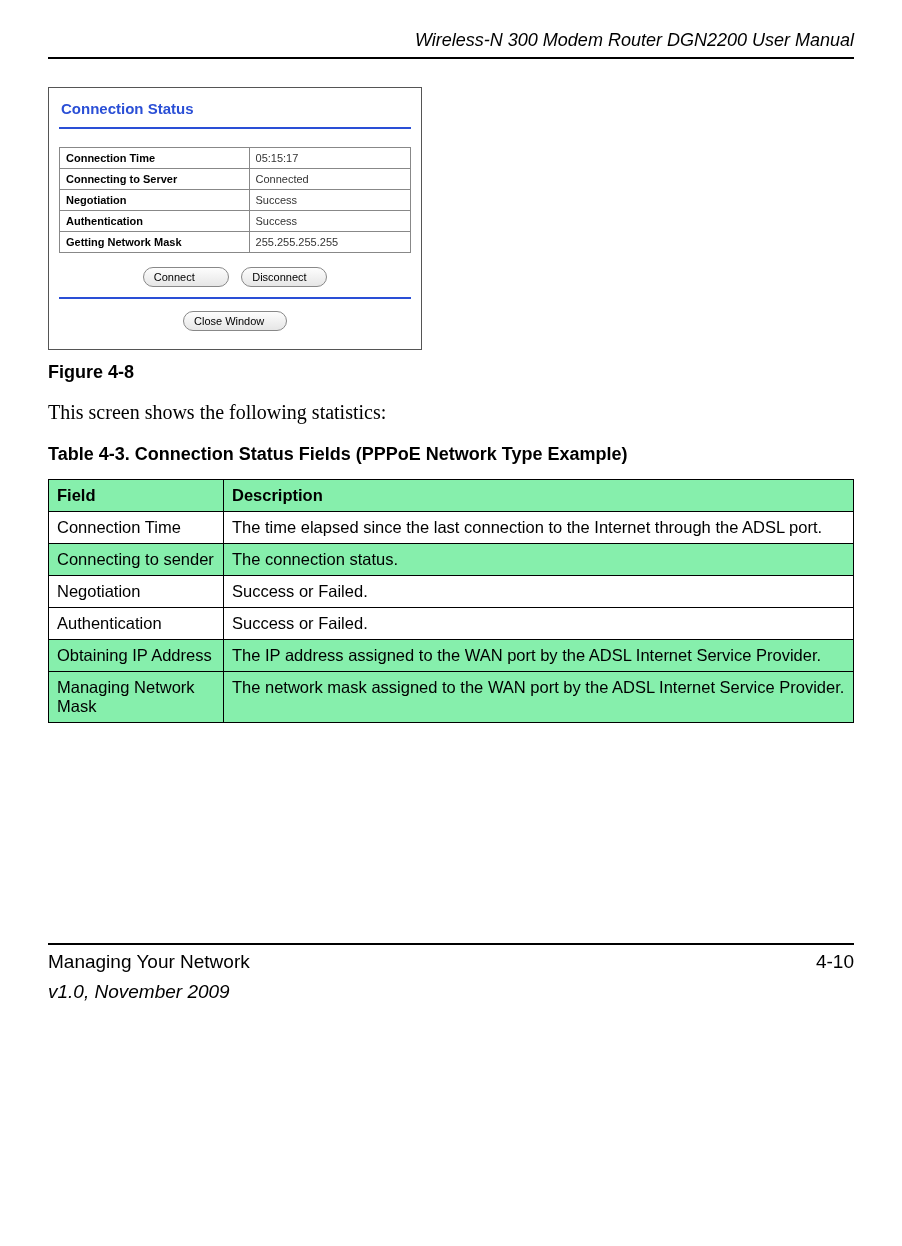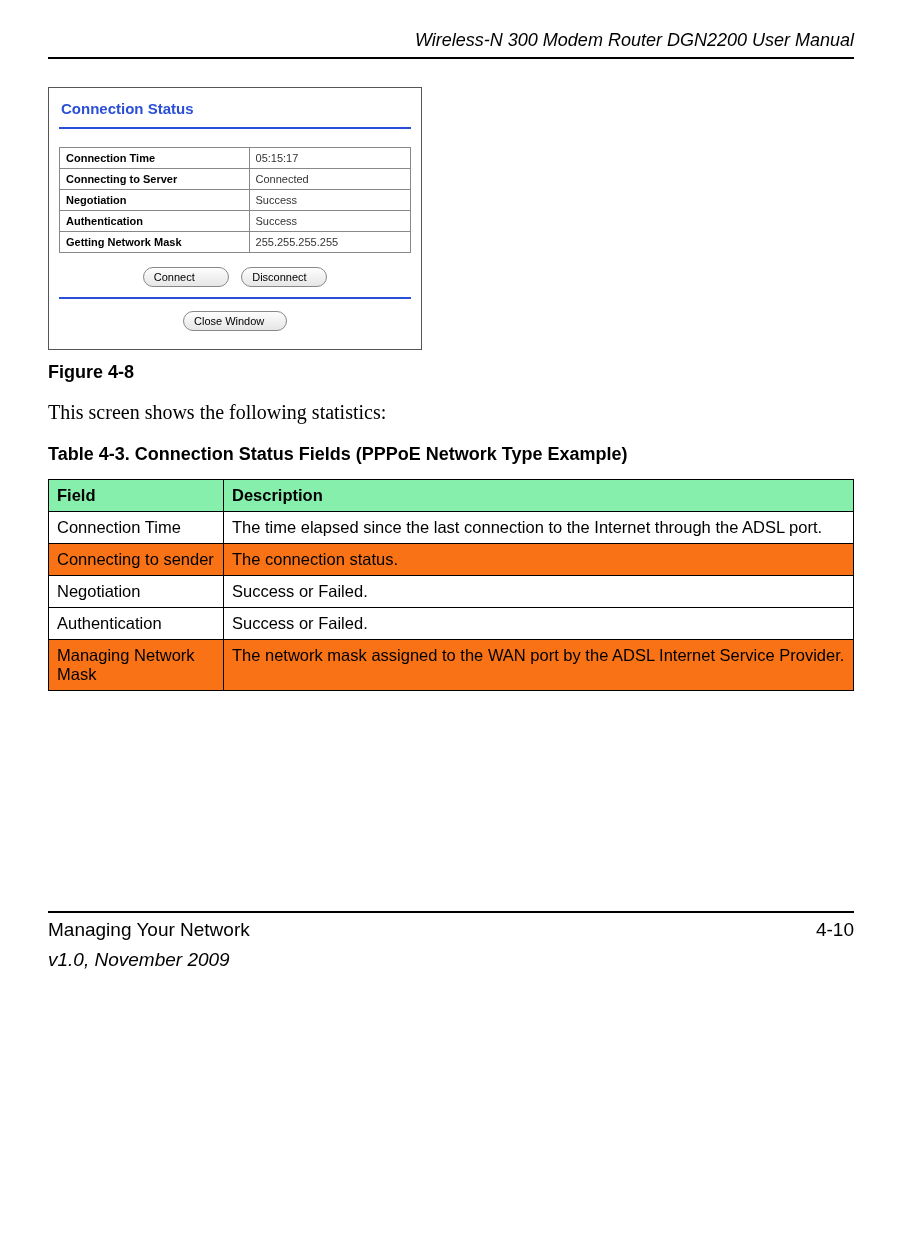--- a/index.html
+++ b/index.html
@@ -114,21 +114,21 @@
     border: 1px solid #000;
     padding: 6px 8px;
     text-align: left;
     vertical-align: top;
   }
   .desc-table th {
     background: #86efac;
     font-weight: bold;
   }
   .desc-table td.field { width: 175px; }
-  .desc-table tr.shade td { background: #f97316; }
+  .desc-table tr.shade td { background: #86efac; }
 
   .footer {
     margin-top: 220px;
   }
   .footer-rule {
     border: none;
     border-top: 2px solid #000;
     margin: 0 0 6px 0;
   }
   .footer-row {
@@ -211,20 +211,24 @@
     </tr>
     <tr>
       <td class="field">Negotiation</td>
       <td>Success or Failed.</td>
     </tr>
     <tr>
       <td class="field">Authentication</td>
       <td>Success or Failed.</td>
     </tr>
     <tr class="shade">
+      <td class="field">Obtaining IP Address</td>
+      <td>The IP address assigned to the WAN port by the ADSL Internet Service Provider.</td>
+    </tr>
+    <tr class="shade">
       <td class="field">Managing Network Mask</td>
       <td>The network mask assigned to the WAN port by the ADSL Internet Service Provider.</td>
     </tr>
   </tbody>
     </table>
 
   <div class="footer">
     <hr class="footer-rule">
     <div class="footer-row">
       <span>Managing Your Network</span>

